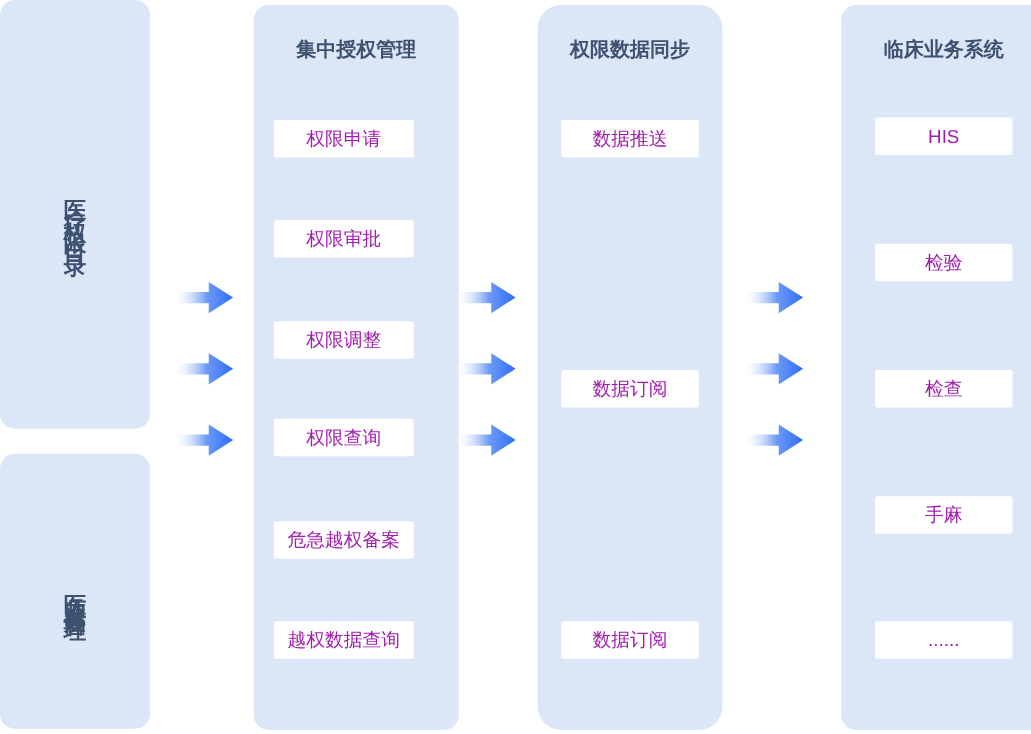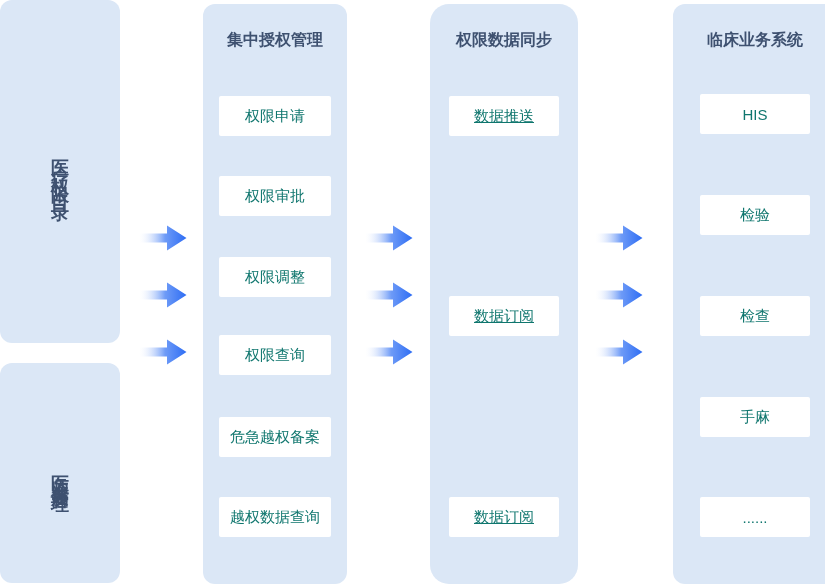--- a/index.html
+++ b/index.html
@@ -15,21 +15,21 @@
 
   
   .panel {
     position: absolute;
     background: #dbe7f6;
     border-radius: 12px;
   }
 
   .side-top    { left: 0; top: 0;   width: 120px; height: 343px; }
   .side-bottom { left: 0; top: 363px; width: 120px; height: 220px; }
-  .col-auth    { left: 203px; top: 4px; width: 144px; height: 580px; }
+  .col-auth    { left: 203px; top: 4px; width: 144px; height: 580px; padding-left: 20px; }
   .col-sync    { left: 430px; top: 4px; width: 148px; height: 580px; border-radius: 19px; }
   .col-clinic  { left: 673px; top: 4px; width: 164px; height: 580px; }
 
   .side-box {
     display: flex;
     align-items: center;
     justify-content: center;
   }
 
   .vlabel {
@@ -49,31 +49,31 @@
     left: 0;
     width: 100%;
     text-align: center;
     font-size: 16px;
     font-weight: bold;
     color: #3e5170;
   }
 
   .card {
     position: absolute;
-    height: 40px;
+    height: 30px;
     background: #ffffff;
     border-radius: 2px;
     display: flex;
     align-items: center;
     justify-content: center;
     font-size: 15px;
-    color: #0f766e;
+    color: #a21caf;
   }
   .col-auth .card   { left: 16px; width: 112px; }
-  .col-sync .card   { left: 19px; width: 110px; text-decoration: underline; }
+  .col-sync .card   { left: 19px; width: 110px; }
   .col-clinic .card { left: 27px; width: 110px; }
 
   .arrow {
     position: absolute;
     width: 48px;
     height: 26px;
   }
   .arrow svg { display: block; }
 
   .svg-defs { position: absolute; width: 0; height: 0; }

